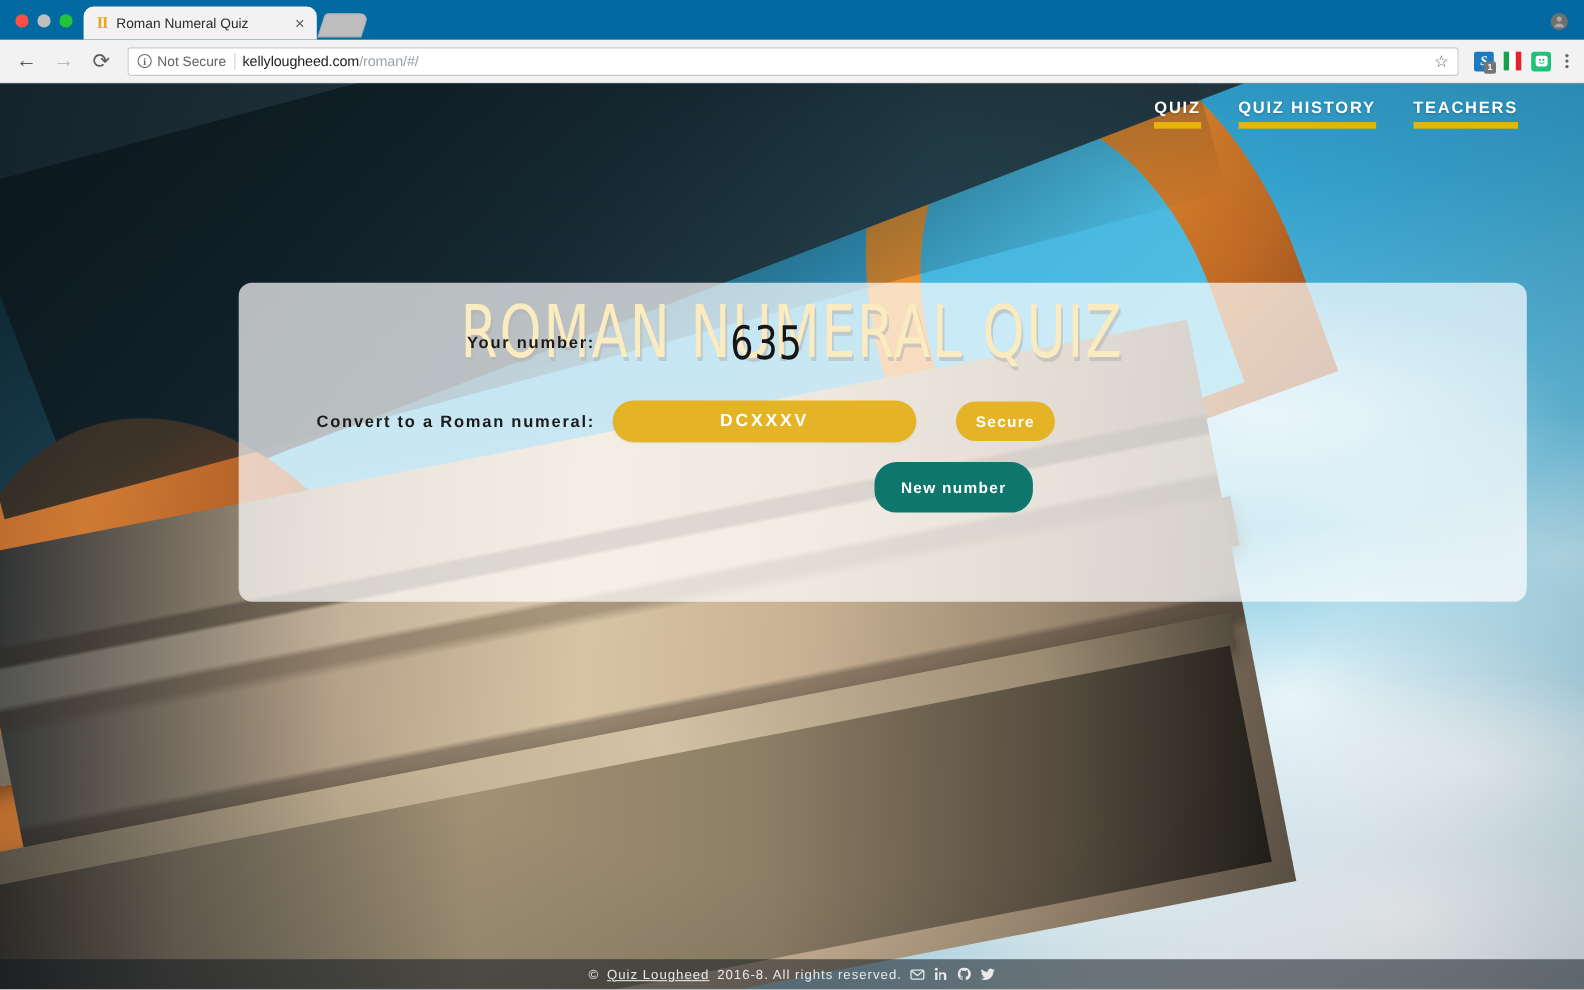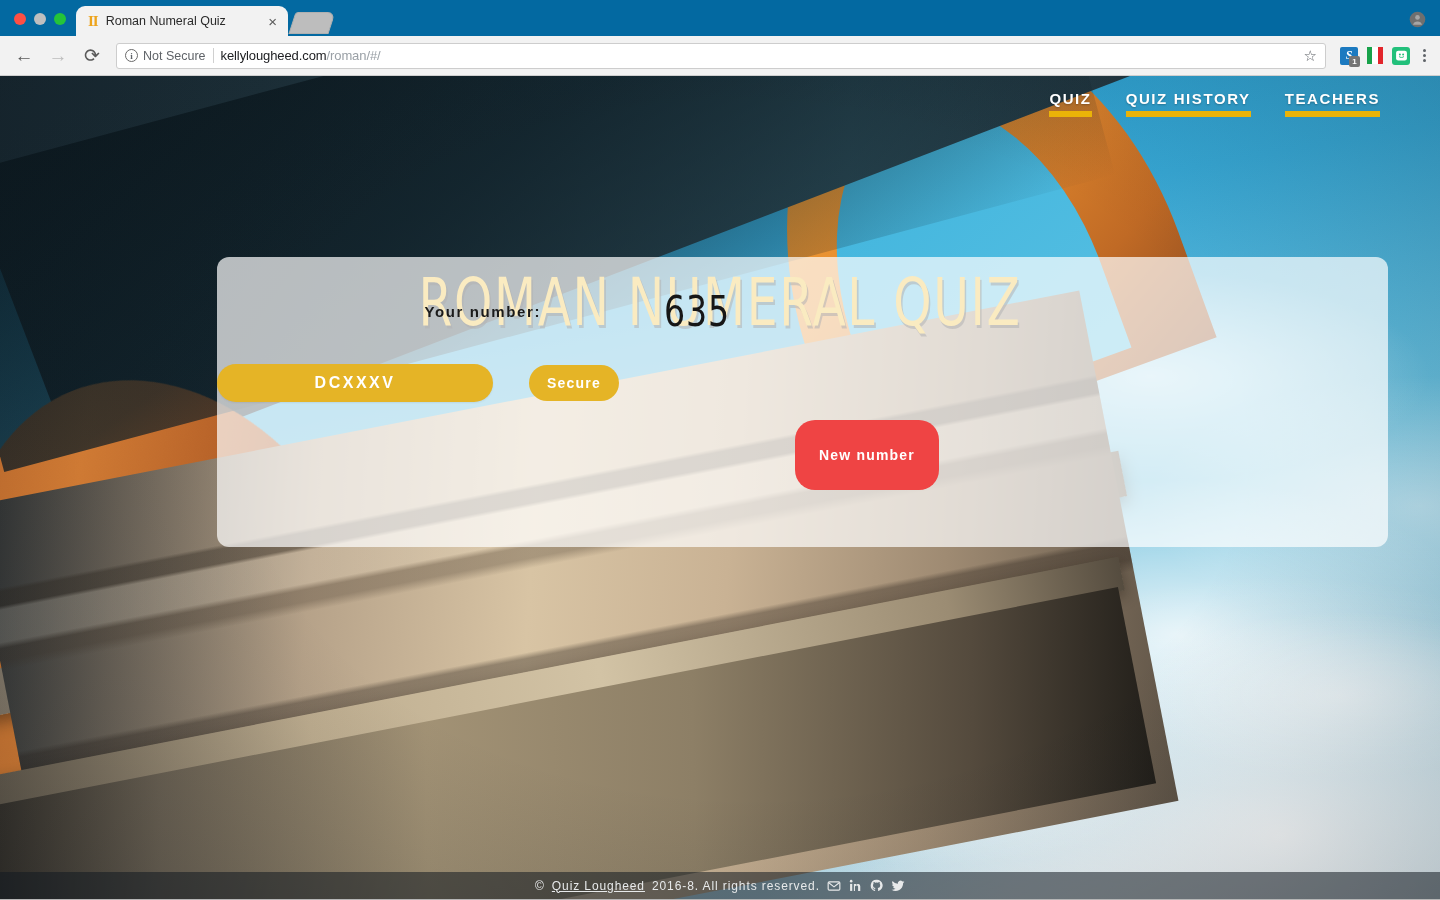--- a/index.html
+++ b/index.html
@@ -299,23 +299,23 @@
     font-family: "Liberation Sans", sans-serif;
   }
   .feedback {
     margin-top: 30px; text-align: center; width: 620px;
     font-family: "Liberation Sans Narrow", "DejaVu Sans Condensed", "Liberation Sans", sans-serif;
     font-size: 40px; color: #141414; letter-spacing: 0.5px;
     transform: scaleX(0.86);
   }
   .newnum-wrap { width: 620px; text-align: center; margin-top: 18px; }
   .newnum-btn {
-    background: #ef4444; border: none; border-radius: 20px;
+    background: #0f766e; border: none; border-radius: 20px;
     color: #ffffff; font-size: 14px; font-weight: bold;
-    letter-spacing: 1.2px; padding: 27px 24px; cursor: pointer;
+    letter-spacing: 1.2px; padding: 15px 24px; cursor: pointer;
     font-family: "Liberation Sans", sans-serif;
   }
 
   
   .footer {
     position: absolute; left: 0; right: 0; bottom: 0; height: 27px;
     background: rgba(18,26,32,0.55);
     display: flex; align-items: center; justify-content: center;
     gap: 7px; z-index: 20;
   }
@@ -432,20 +432,21 @@
     <div class="hero-title">ROMAN NUMERAL QUIZ</div>
 
     <div class="card">
 
       <div class="row row-number">
         <div class="lbl">Your number:</div>
         <div class="numval">635</div>
       </div>
 
       <div class="row row-input">
+        <div class="lbl lbl-wide">Convert to a Roman numeral:</div>
         <input class="answer-input" type="text" value="DCXXXV" style="">
         <button class="check-btn">Secure</button>
       </div>
 
 
       <div style="display:flex; align-items:center;">
         <div style="width:340px"></div>
         <div class="newnum-wrap">
           <button class="newnum-btn">New number</button>
         </div>

